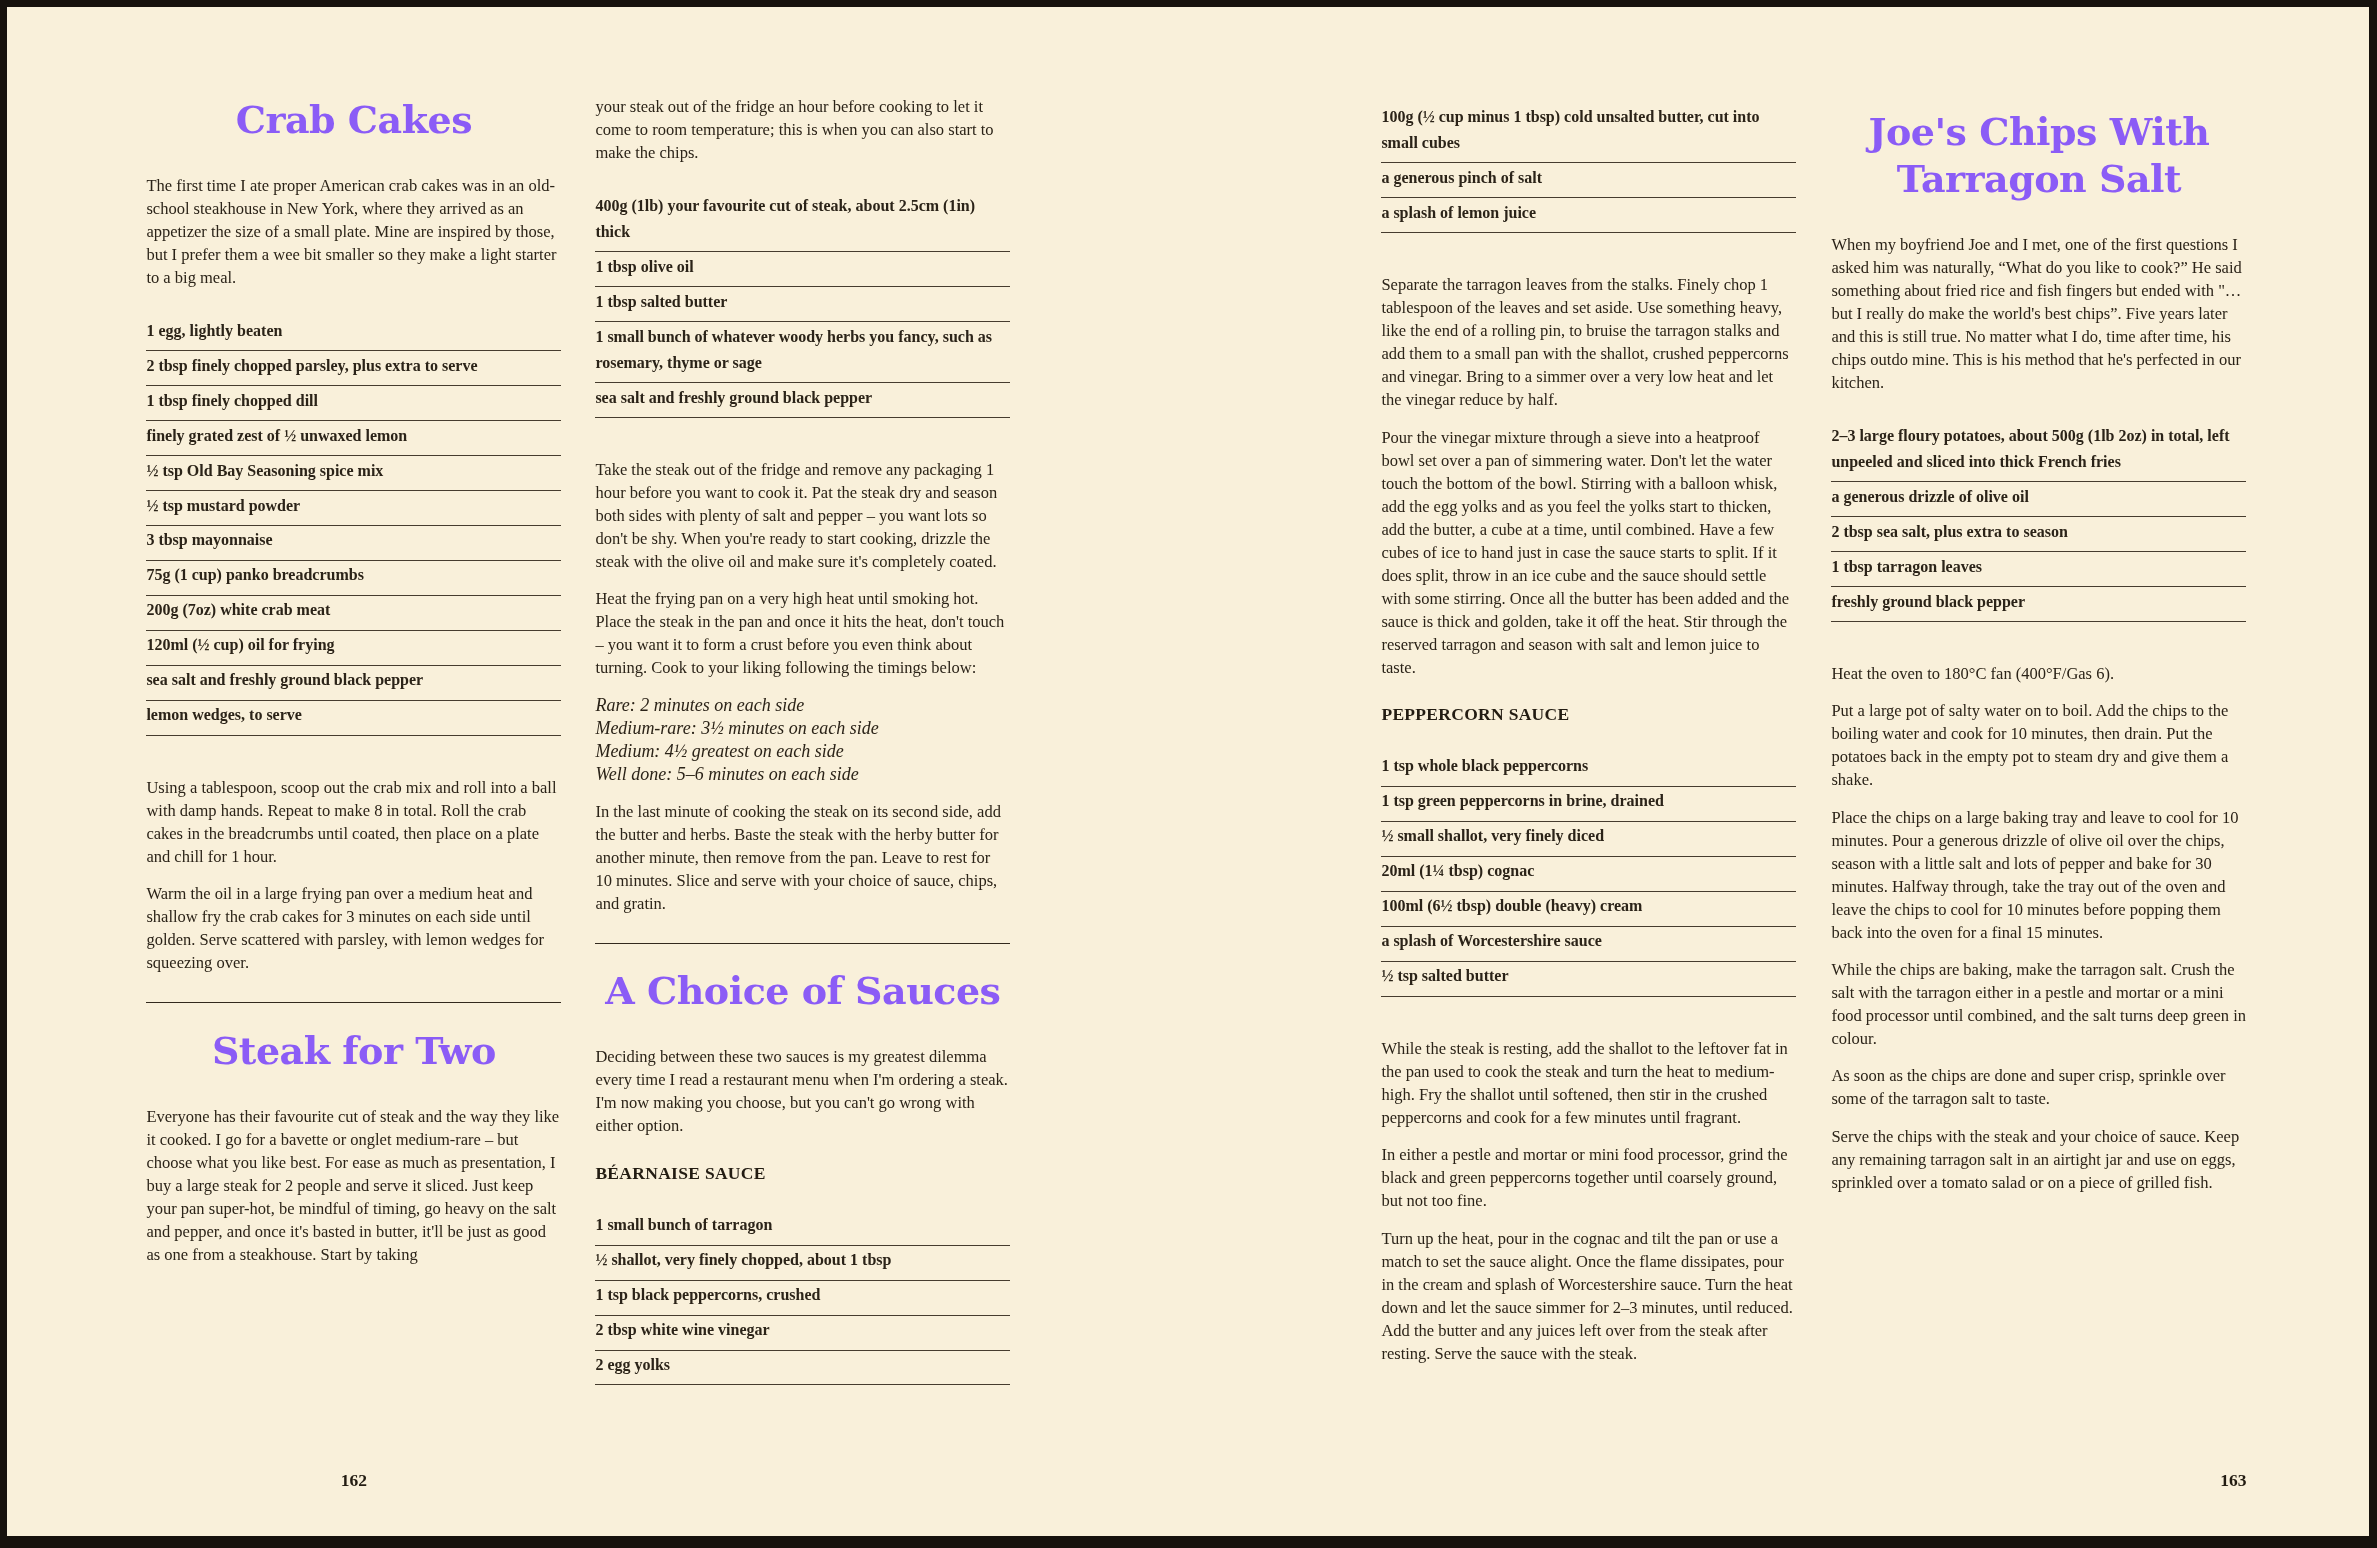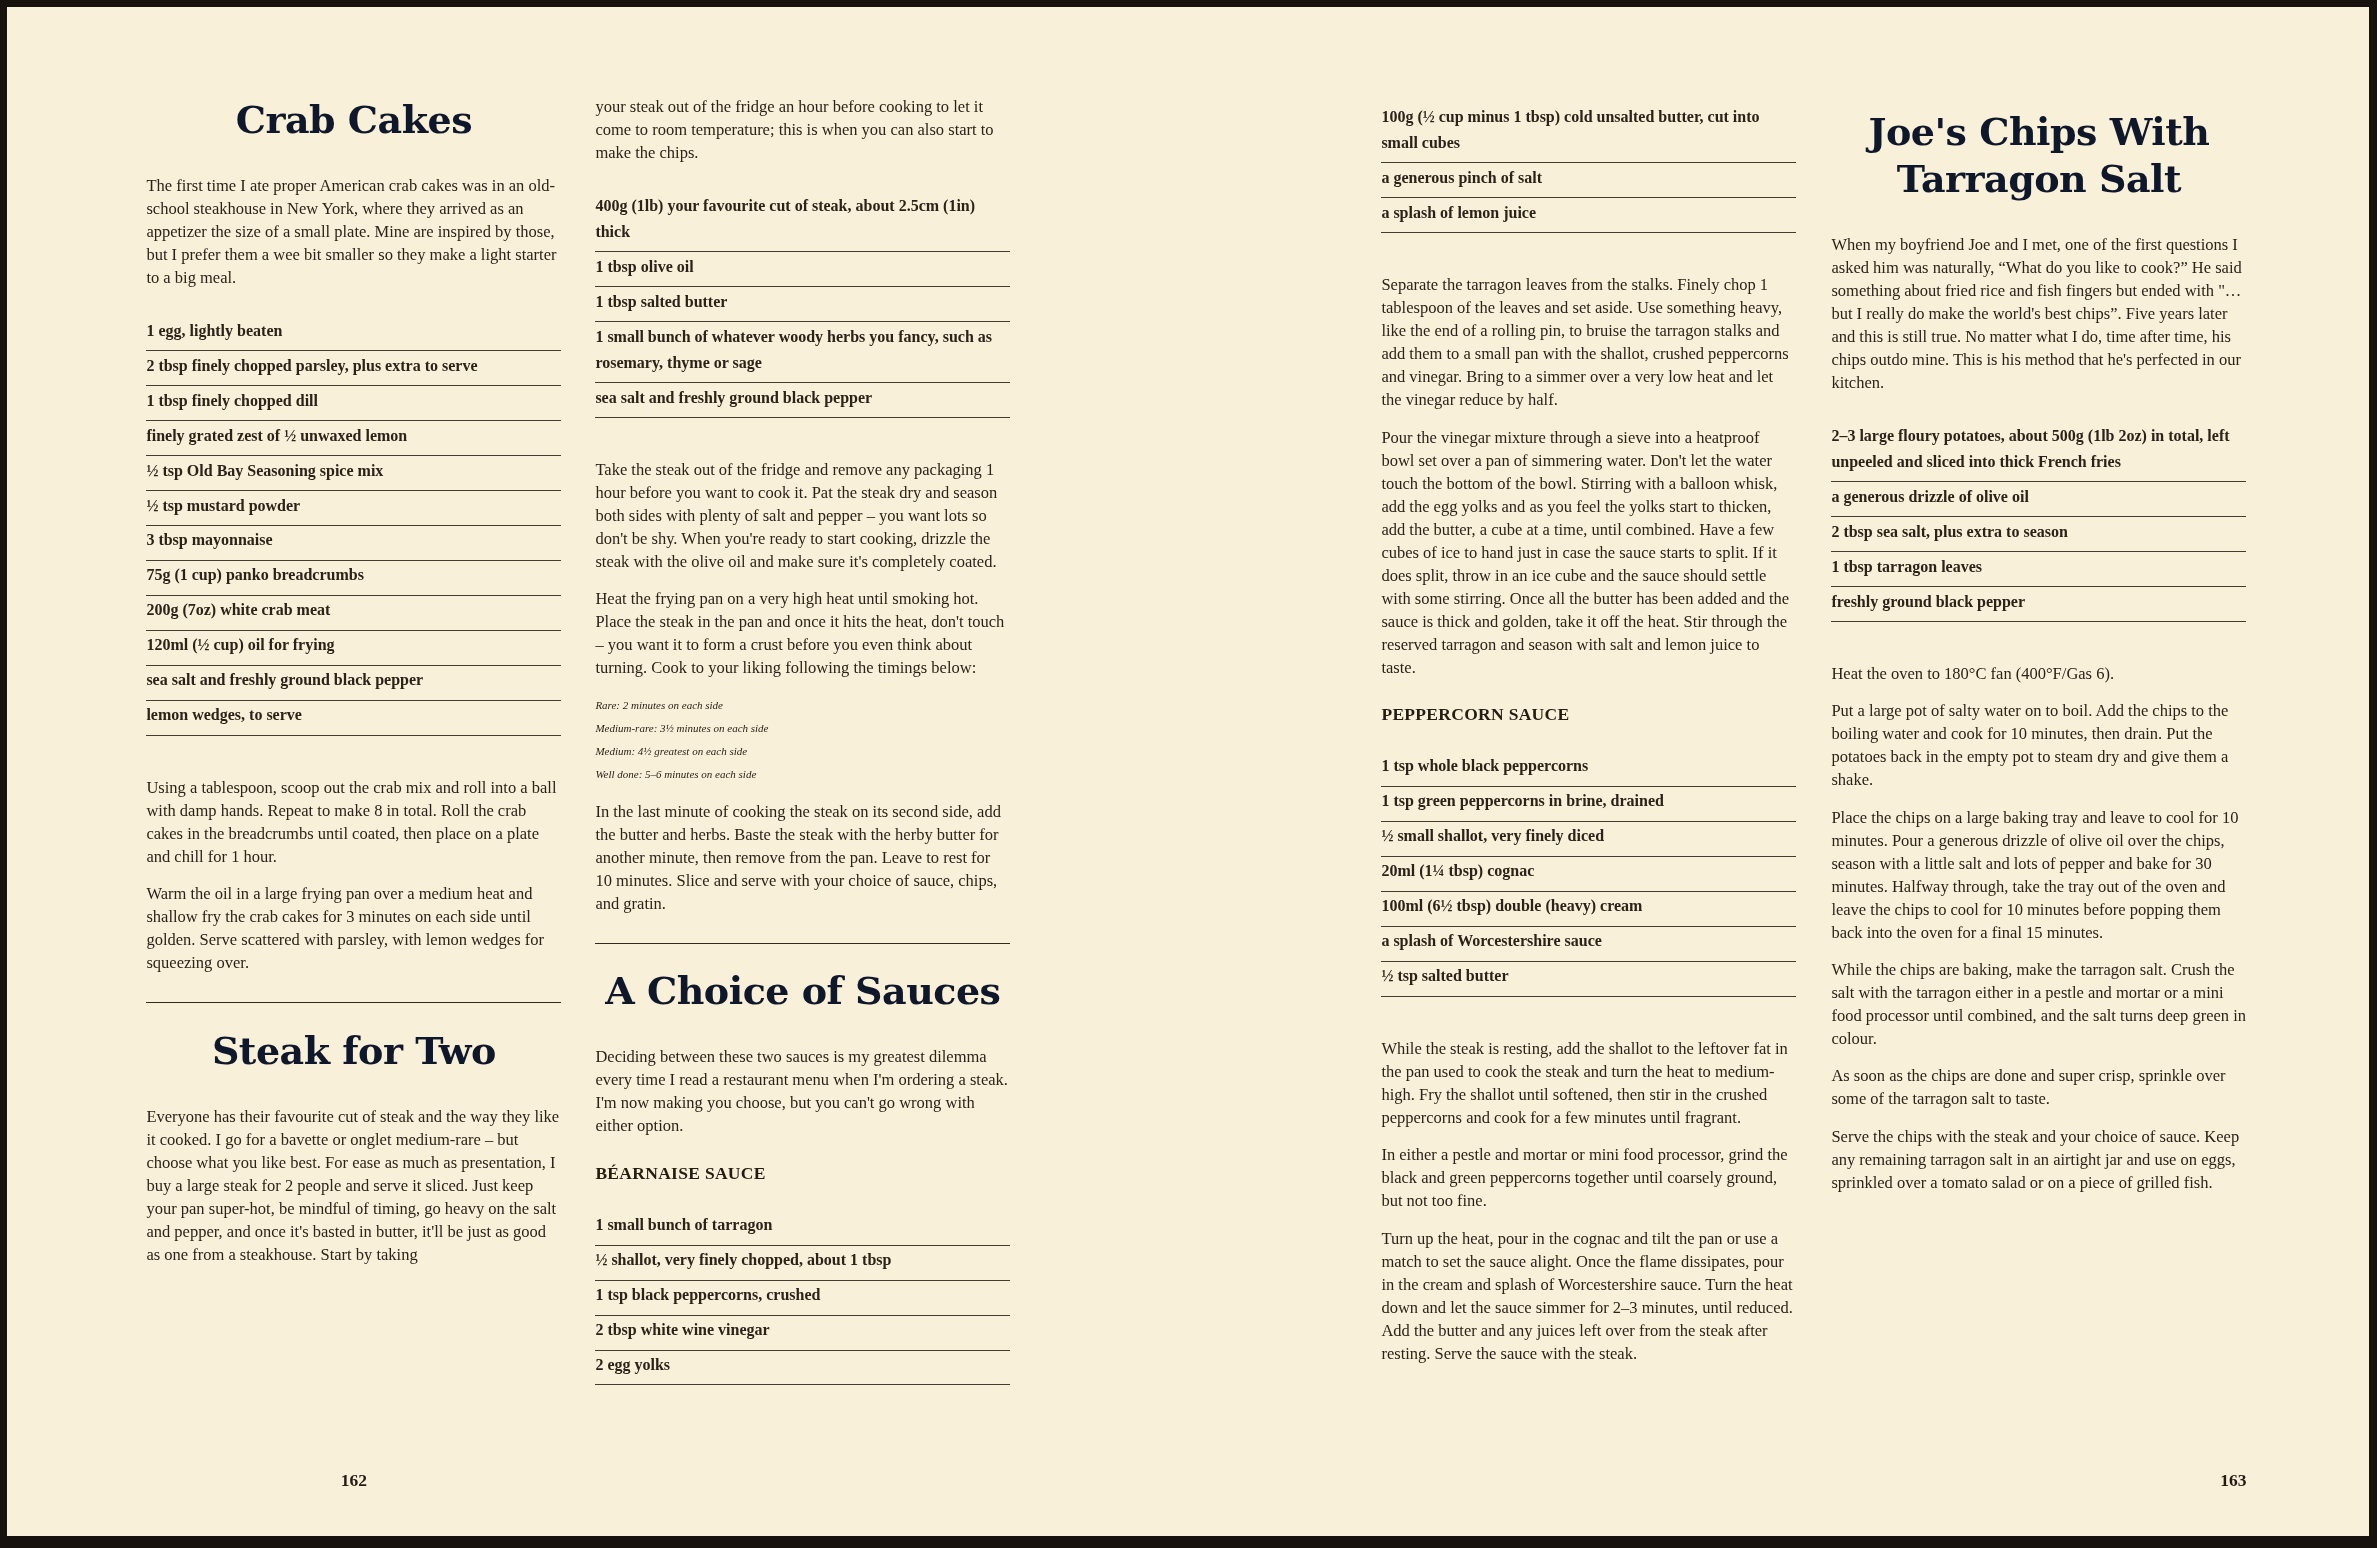--- a/index.html
+++ b/index.html
@@ -25,31 +25,31 @@
   #col3{left:1374px;top:95px;}
   #col4{left:1824px;top:101px;}
   .col > :first-child{margin-top:0;}
 
   .title{
     font-family:"DejaVu Serif","Liberation Serif",serif;
     font-weight:bold;
     font-size:38px;
     line-height:47px;
     text-align:center;
-    color:#0f172a;
+    color:#8b5cf6;
     margin:23.4px 0 31px 0;
     letter-spacing:-0.5px;
   }
   .para{
     font-size:16.5px;
     line-height:23px;
     margin:0 0 14.4px 0;
   }
   .timings{
-    font-size:11px;
+    font-size:18px;
     line-height:23px;
     font-style:italic;
     margin:0 0 14.4px 0;
   }
   .timings div{display:block;}
   .ingredients{
     margin:26.6px 0 40px 0;
   }
   .ing{
     font-weight:bold;

